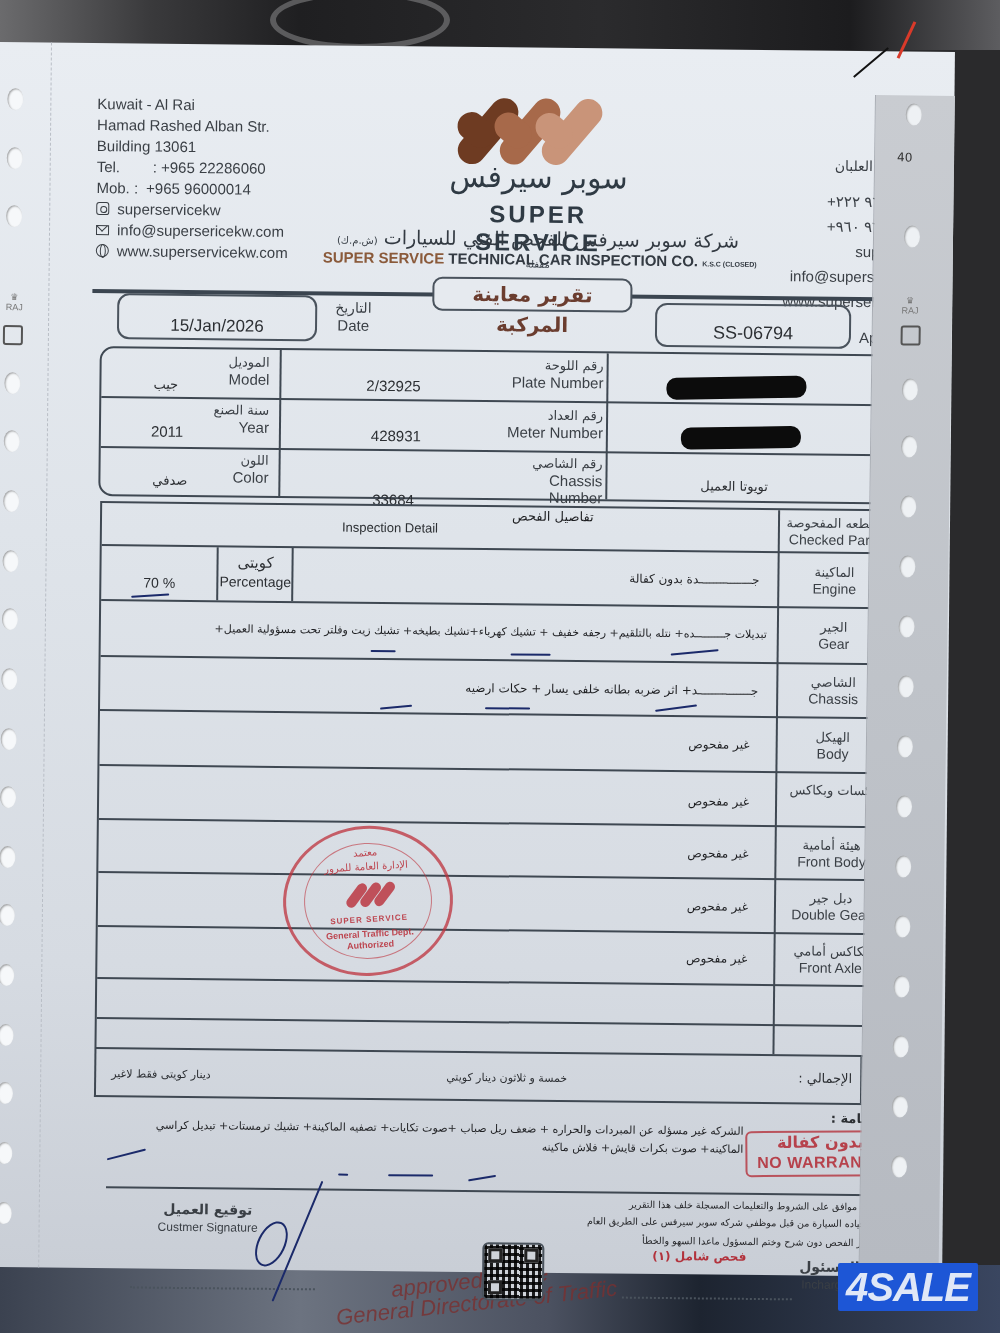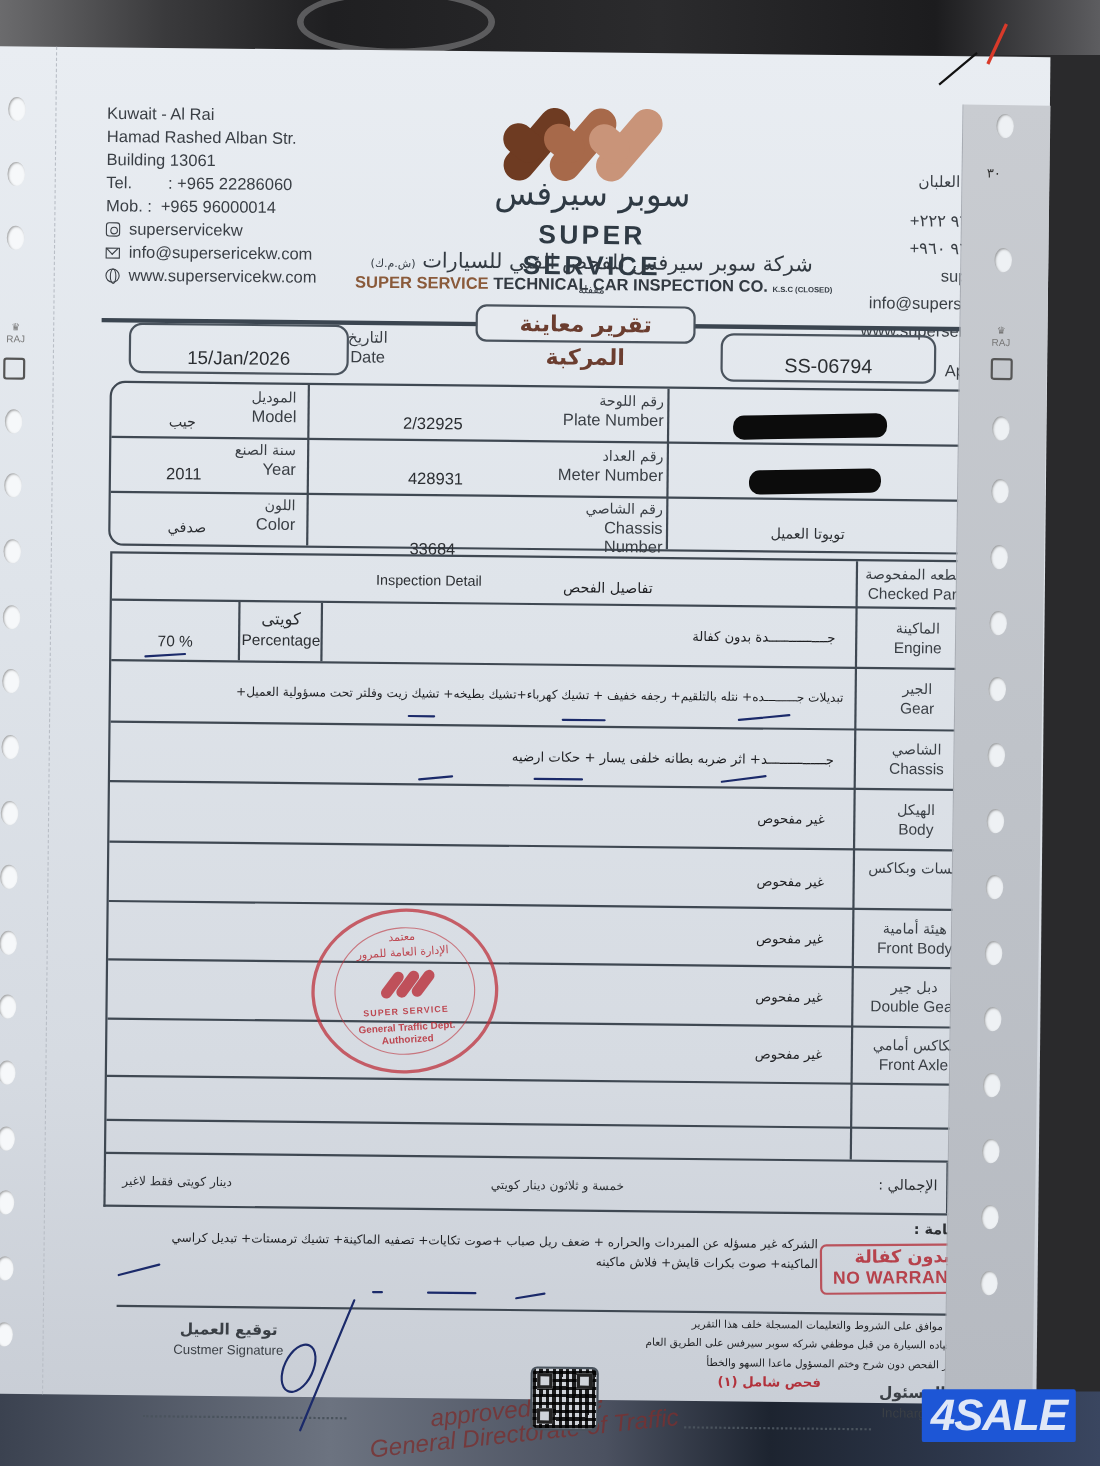--- a/index.html
+++ b/index.html
@@ -271,21 +271,21 @@
       <div>info@superser</div>
       <div>www.superservi</div>
     </div>
 
     <div class="rule"></div>
     <div class="title-box">تقرير معاينة المركبة</div>
 
     <div class="pill date-pill">
       <div class="date-val">15/Jan/2026</div>
     </div>
-    <div class="label-pair" style="left:319px;top:254px;">
+    <div class="label-pair" style="left:338px;top:254px;">
       <div class="ar">التاريخ</div>
       <div>Date</div>
     </div>
     <div class="pill report-pill">
       <div class="report-val">SS-06794</div>
     </div>
     <div class="label-pair" style="left:862px;top:278px;">Ap</div>
 
     <div class="veh">
       <div class="hline" style="top:48px"></div>
@@ -331,21 +331,21 @@
       <div class="redact" style="left:565px;top:22px;width:140px"></div>
       <div class="redact" style="left:580px;top:72px;width:120px"></div>
       <div class="vcell ar-val" style="left:600px;top:124px">تويوتا العميل</div>
     </div>
 
     <div class="insp">
       <div class="ivl" style="right:110px"></div>
 
       <div class="irow" style="top:0;height:43px">
         <div style="position:absolute;left:240px;top:14px;font-size:13px">Inspection Detail</div>
-        <div class="detail" style="left:410px;top:20px;font-size:13px">تفاصيل الفحص</div>
+        <div class="detail" style="left:410px;top:1px;font-size:13px">تفاصيل الفحص</div>
         <div class="part">
           <span class="ar">القطعه المفحوصة</span>
           <span>Checked Parts</span>
         </div>
       </div>
 
       <div class="irow" style="top:43px;height:55px">
         <div class="ivl" style="left:115px"></div>
         <div class="ivl" style="left:190px"></div>
         <div style="position:absolute;left:42px;top:28px;font-size:14px">70 %</div>
@@ -482,21 +482,21 @@
     <div class="fahs">فحص شامل (١)</div>
     <div class="incharge">
       <div class="ar">توقيع المسئول</div>
       <div class="en">Incharge Signature</div>
     </div>
   </div>
 </div>
 
 <div class="tractor-right">
   <div class="hole" style="left:30px;top:8px"></div>
-  <div style="position:absolute;left:22px;top:55px;font-size:12px;color:#333;font-family:'DejaVu Sans',sans-serif">٣٠</div>
+  <div style="position:absolute;left:22px;top:55px;font-size:12px;color:#333;font-family:'DejaVu Sans',sans-serif">40</div>
   <div class="hole" style="left:30px;top:130px"></div>
   <div class="raj-mark" style="left:22px;top:200px">♛<br>RAJ</div>
   <div class="raj-box" style="left:28px;top:230px"></div>
   <div class="hole" style="left:30px;top:283px"></div>
   <div class="hole" style="left:30px;top:340px"></div>
   <div class="hole" style="left:30px;top:400px"></div>
   <div class="hole" style="left:30px;top:460px"></div>
   <div class="hole" style="left:30px;top:520px"></div>
   <div class="hole" style="left:30px;top:580px"></div>
   <div class="hole" style="left:30px;top:640px"></div>

